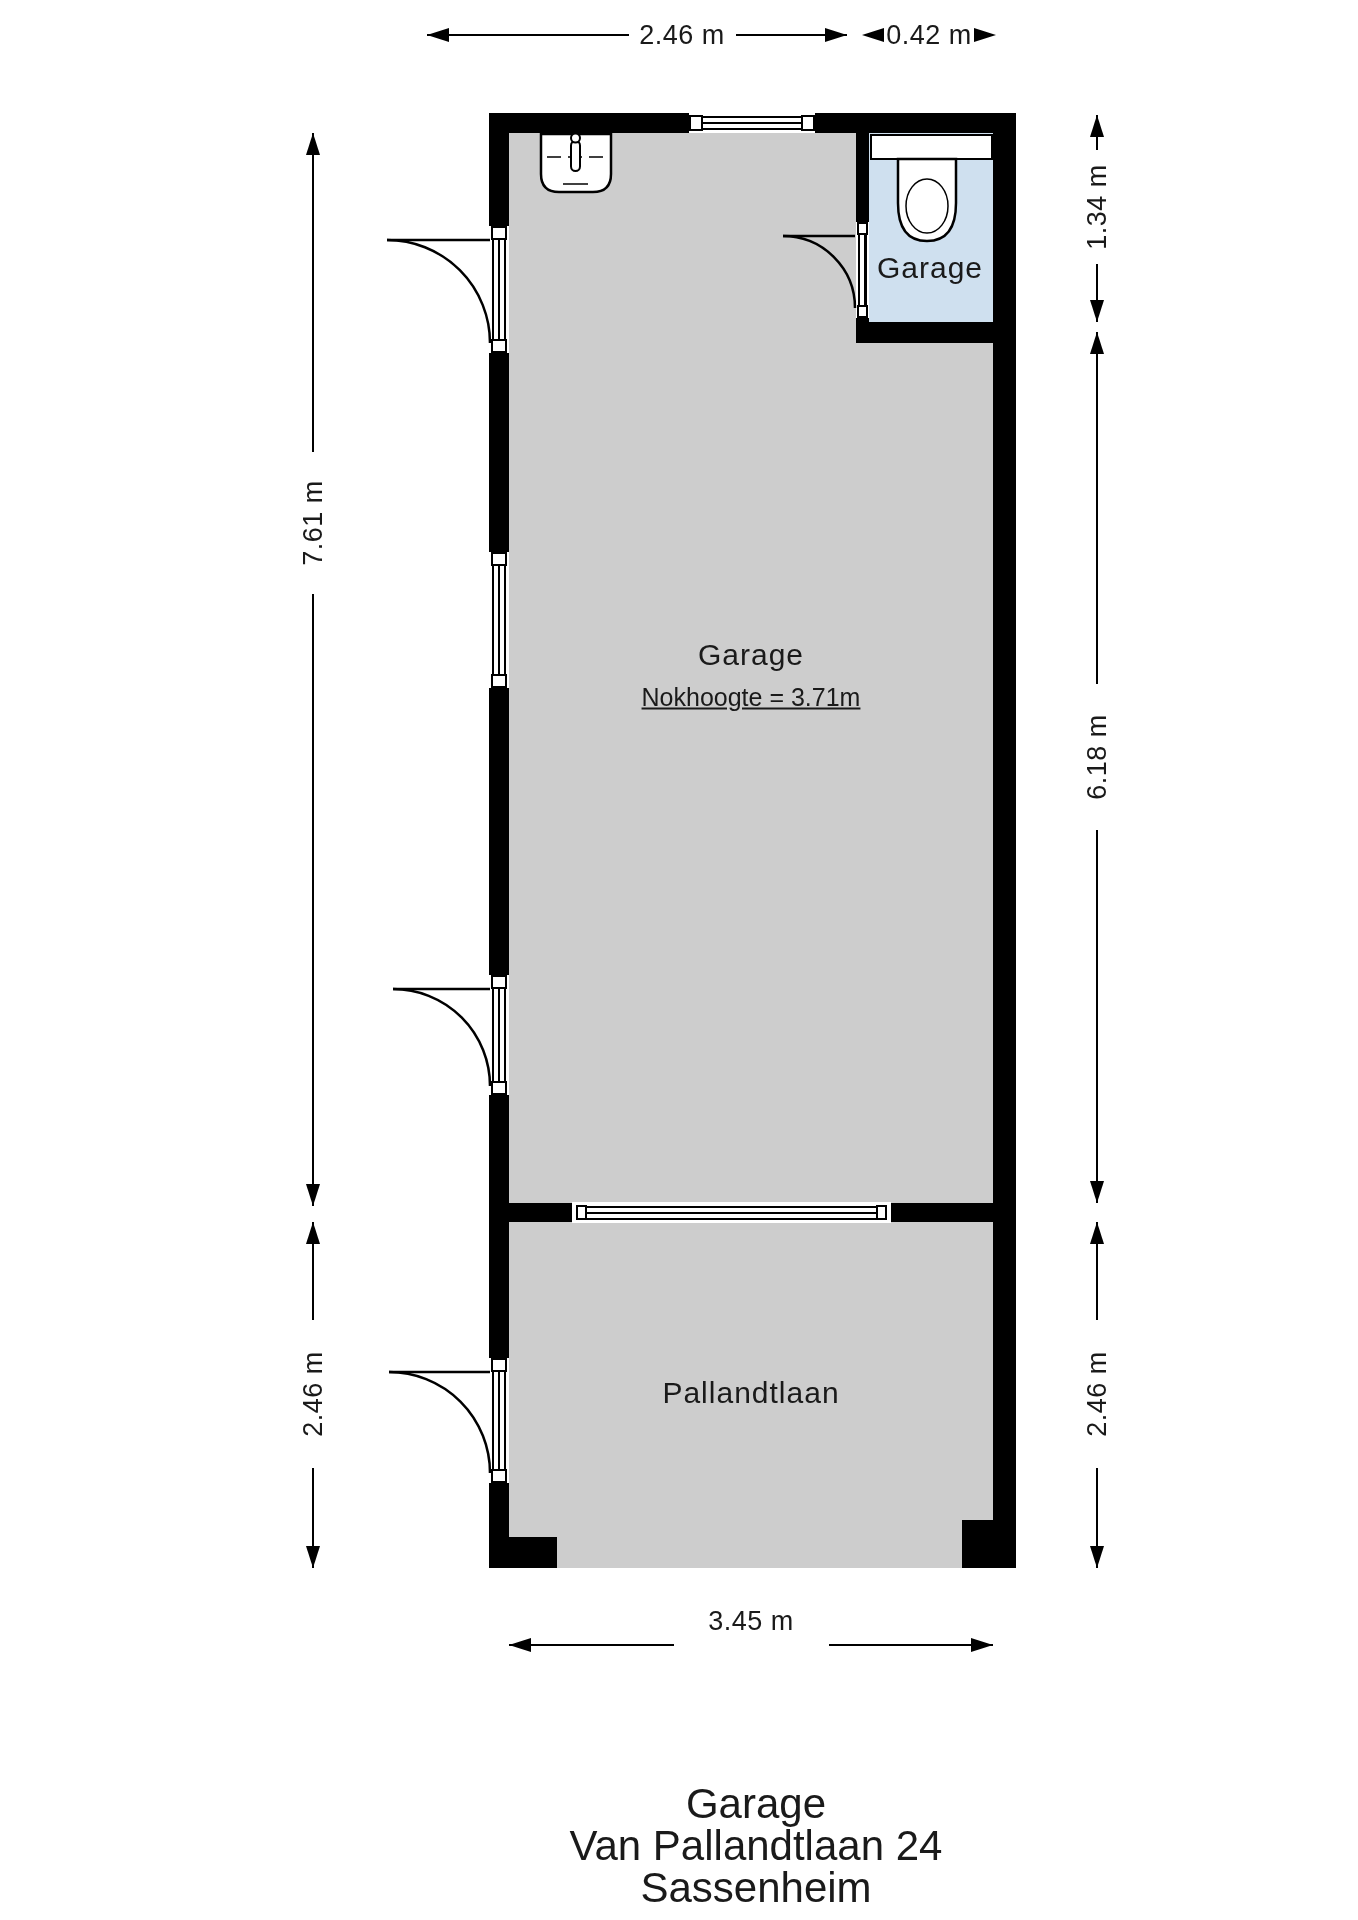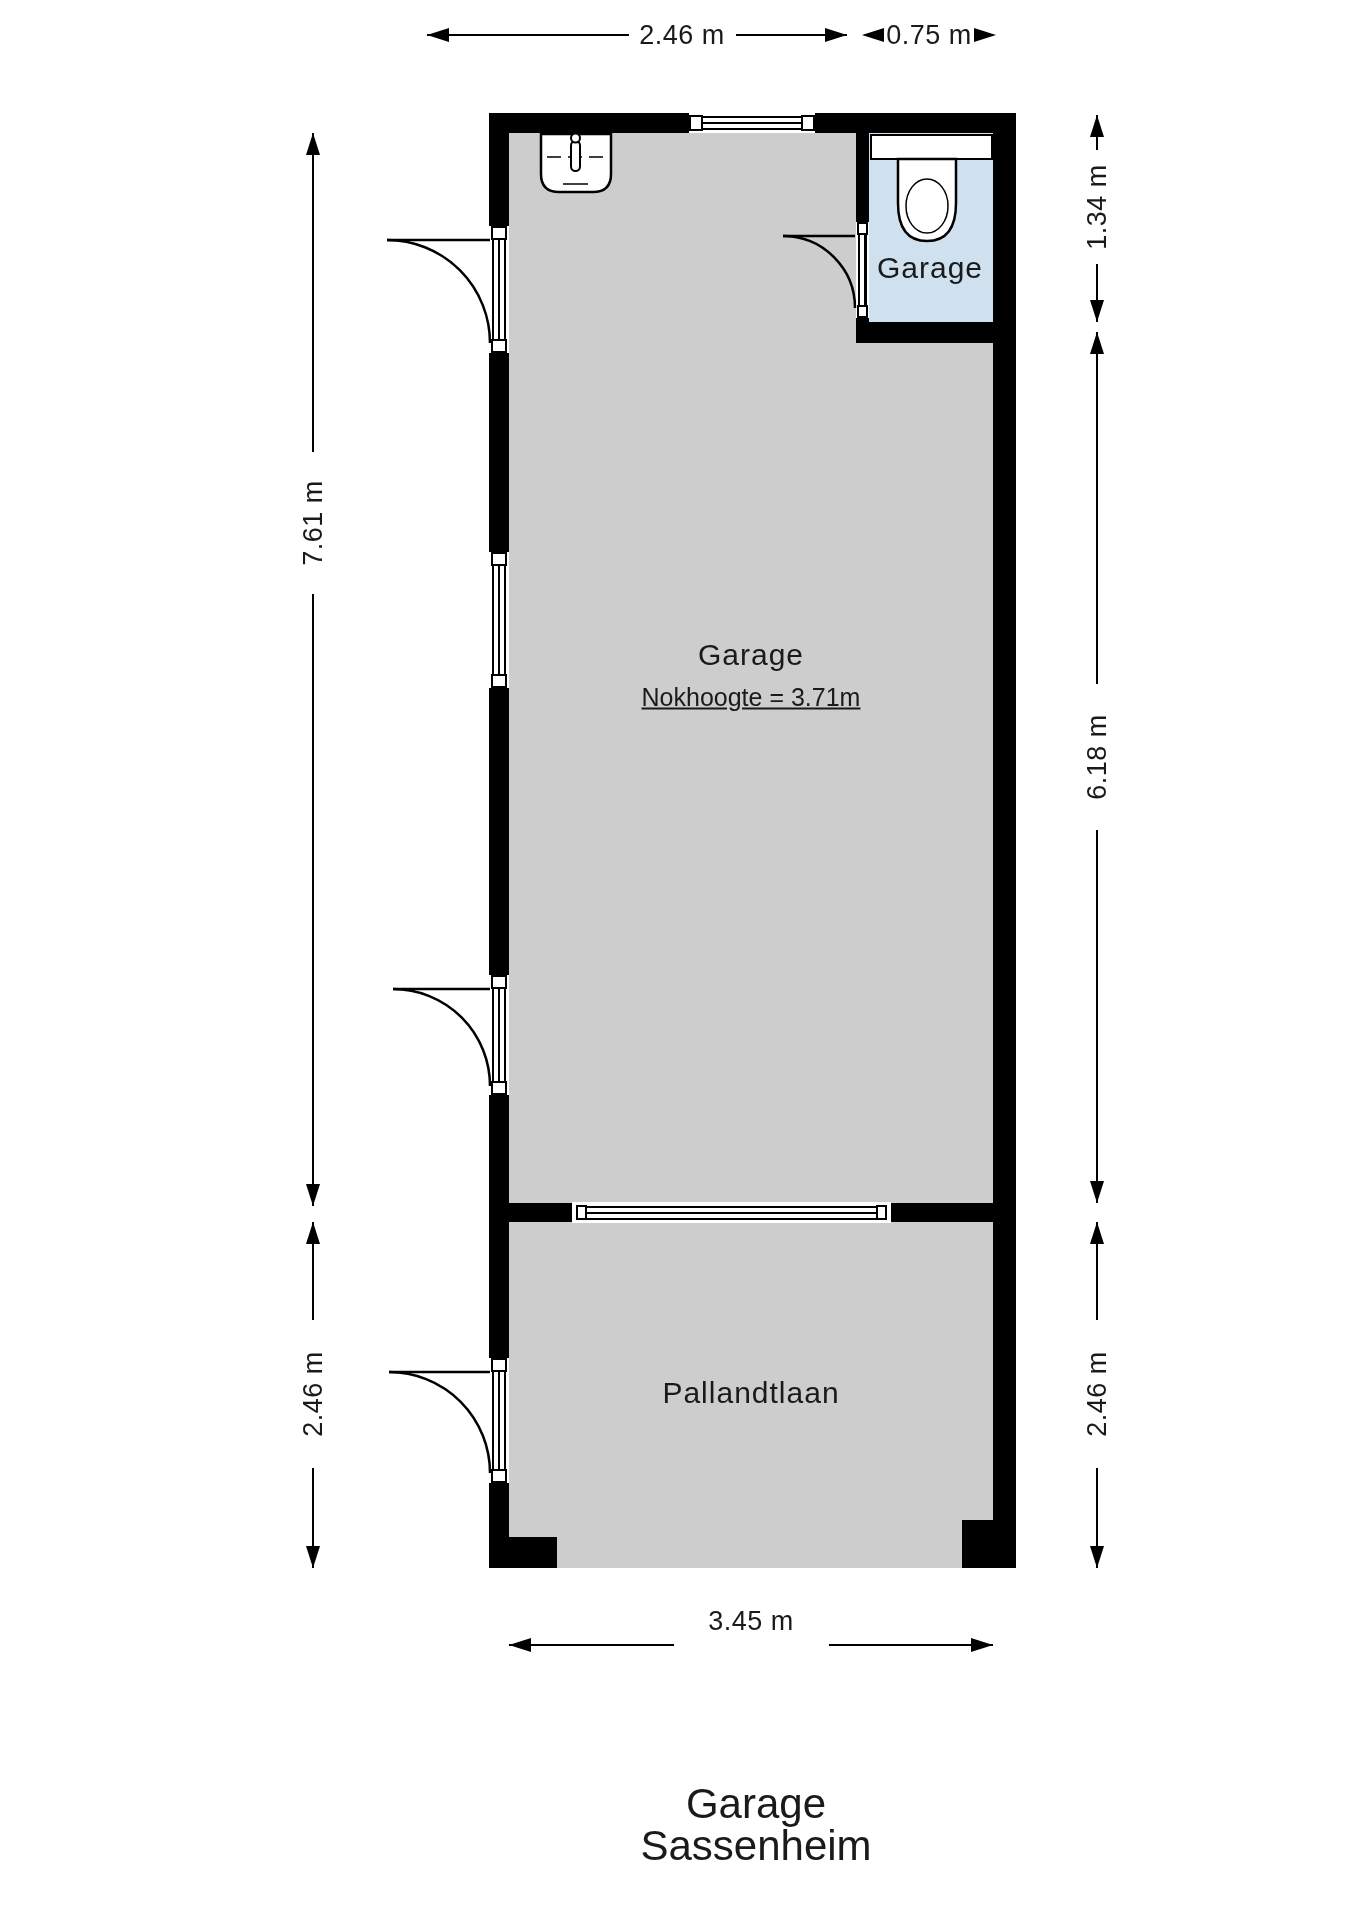--- a/index.html
+++ b/index.html
@@ -141,31 +141,32 @@
       <polygon points="1068,1222 1061,1244 1075,1244" stroke="none"></polygon>
       <polygon points="1068,1568 1061,1546 1075,1546" stroke="none"></polygon>
 
       <path d="M480 1645 H645 M800 1645 H964" fill="none"></path>
       <polygon points="480,1645 502,1638 502,1652" stroke="none"></polygon>
       <polygon points="964,1645 942,1638 942,1652" stroke="none"></polygon>
     </g>
   </svg>
 
   <div class="hlabel" style="left:653px;top:35px;">2.46 m</div>
-  <div class="hlabel" style="left:900px;top:35px;">0.75 m</div>
+  <div class="hlabel" style="left:900px;top:35px;">0.42 m</div>
   <div class="vlabel" style="left:284px;top:523px;">7.61 m</div>
   <div class="vlabel" style="left:284px;top:1394px;">2.46 m</div>
   <div class="vlabel" style="left:1068px;top:207px;">1.34 m</div>
   <div class="vlabel" style="left:1068px;top:757px;">6.18 m</div>
   <div class="vlabel" style="left:1068px;top:1394px;">2.46 m</div>
   <div class="hlabel" style="left:722px;top:1621px;text-align:right;">3.45 m</div>
 
   <div class="roomlabel" style="left:722px;top:655px;">Garage</div>
   <div class="roomnote" style="left:722px;top:697px;">Nokhoogte = 3.71m</div>
   <div class="roomlabel" style="left:901px;top:268px;">Garage</div>
   <div class="roomlabel" style="left:722px;top:1393px;">Pallandtlaan</div>
 
   <div class="titleblock">
     <div>Garage</div>
+    <div>Van Pallandtlaan 24</div>
     <div>Sassenheim</div>
   </div>
 
 </div>
 
 </body></html>

